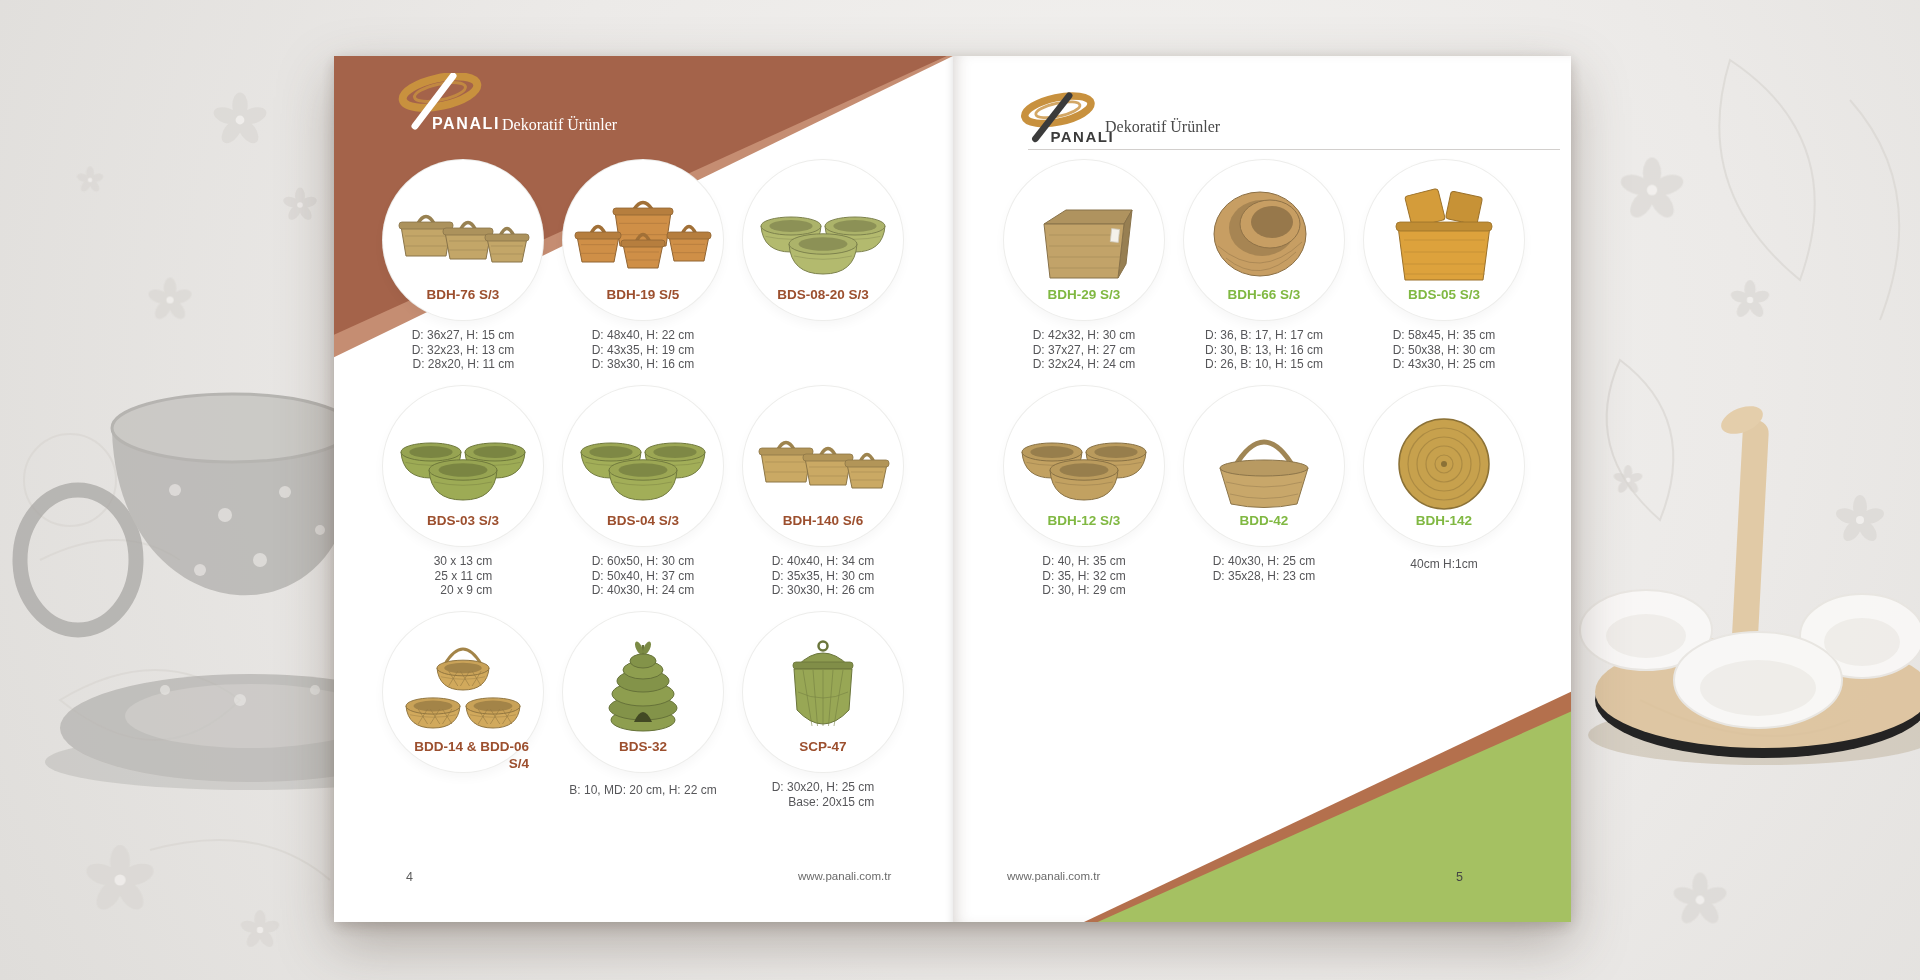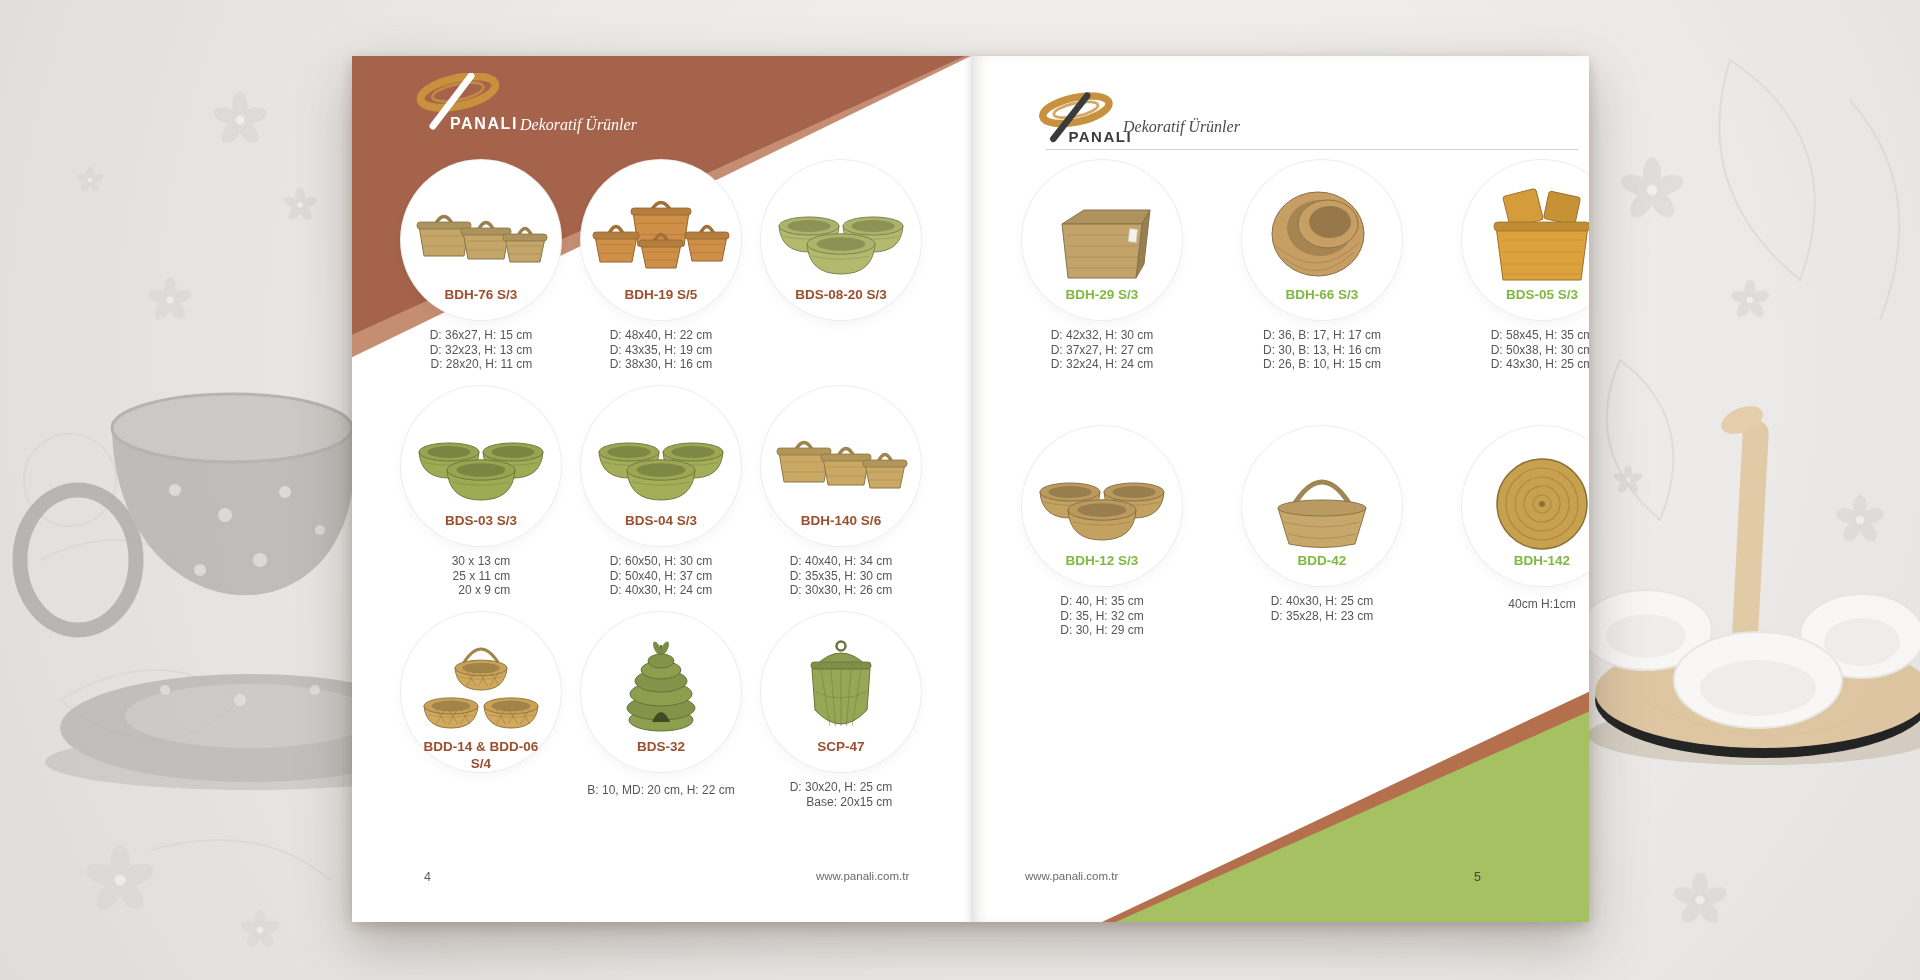--- a/index.html
+++ b/index.html
@@ -3,21 +3,21 @@
 <meta charset="utf-8">
 <style>
   html,body{margin:0;padding:0;}
   body{
     width:1920px;height:980px;overflow:hidden;position:relative;
     font-family:"Liberation Sans", sans-serif;
     background:radial-gradient(circle at 58% 38%, #f4f3f1 0%, #eceae8 50%, #dfddda 100%);
   }
   .backdrop{position:absolute;left:0;top:0;width:1920px;height:980px;}
   .spread{
-    position:absolute;left:352px;top:56px;width:1237px;height:866px;
+    position:absolute;left:334px;top:56px;width:1237px;height:866px;
     box-shadow:0 22px 55px rgba(80,65,55,.35), 0 4px 14px rgba(80,65,55,.25);
     border-radius:6px;
   }
   .page{position:absolute;top:0;height:866px;background:#fff;overflow:hidden;}
   .page.left{left:0;width:619px;box-shadow:inset -7px 0 9px -7px rgba(0,0,0,.14);}
   .page.right{left:619px;width:618px;box-shadow:inset 11px 0 16px -9px rgba(70,45,30,.22);}
 
   
   .corner{position:absolute;inset:0;z-index:1;}
   .page.left .corner-stripe{clip-path:polygon(0 0,100% 0,0 34.8%);background:var(--brown-light,#c58d72);}
@@ -31,40 +31,40 @@
   .page.right .logo{left:58px;top:36px;}
   .logo svg{display:block;}
   .logo .loop{fill:none;stroke:var(--logo-gold,#c8913e);stroke-width:8;}
   .logo .loop2{fill:none;stroke:var(--logo-gold,#c8913e);stroke-width:3;opacity:.8;}
   .page.left .stem{stroke:#ffffff;}
   .page.left .brand{fill:#ffffff;}
   .page.right .stem{stroke:#3b3b3b;}
   .page.right .brand{fill:#3b3b3b;}
   .stem{stroke-width:7;stroke-linecap:round;fill:none;}
   .brand{font-family:"Liberation Sans",sans-serif;font-weight:bold;font-size:16px;letter-spacing:1.6px;}
-  .tagline{position:absolute;z-index:4;font-family:"Liberation Serif",serif;font-style:italic;font-size:16px;}
+  .tagline{position:absolute;z-index:4;font-family:"Liberation Serif",serif;font-size:16px;}
   .page.left .tagline{left:168px;top:60px;color:#ffffff;}
   .page.right .tagline{left:152px;top:62px;color:#4a4a4a;}
   .header-rule{position:absolute;left:75px;top:93px;width:532px;height:1px;background:#d2cfcd;z-index:3;}
 
   
   .grid{position:absolute;z-index:3;display:grid;grid-template-columns:repeat(3,180px);grid-auto-rows:226px;}
   #grid-left{left:39px;top:104px;}
-  #grid-right{left:41px;top:104px;gap:40px;}
+  #grid-right{left:41px;top:104px;}
   .product{position:relative;width:180px;height:226px;}
   .circle{
     position:absolute;left:10px;top:0;width:160px;height:160px;border-radius:50%;background:#fff;
     box-shadow:0 0 0 1px #ededeb, 0 5px 12px rgba(0,0,0,.04);
   }
   .basket{position:absolute;left:10px;top:22px;}
   .code{
     position:absolute;top:127px;left:50%;transform:translateX(-50%);max-width:132px;width:max-content;
     text-align:center;font-weight:bold;font-size:13.5px;line-height:16.5px;z-index:4;
   }
-  .page.left .code{color:var(--code-brown,#9c4f2e);}
+  .page.left .code{color:var(--code-brown,#9c4f2e);text-align:right;}
   .page.right .code{color:var(--code-green,#80b842);}
   .dims{position:absolute;top:168px;left:0;width:100%;text-align:center;z-index:4;}
   .dims-in{display:inline-block;text-align:right;font-size:12px;line-height:14.6px;color:var(--dims-gray,#565659);}
 
   
   .footer{position:absolute;left:0;top:814px;width:100%;height:24px;z-index:6;font-size:11.5px;color:var(--footer-gray,#6a6a6a);}
   .footer span{position:absolute;white-space:nowrap;}
   .page.left .pagenum{left:72px;font-size:12.5px;color:#5d5d5d;}
   .page.left .site{left:464px;}
   .page.right .site{left:54px;}

